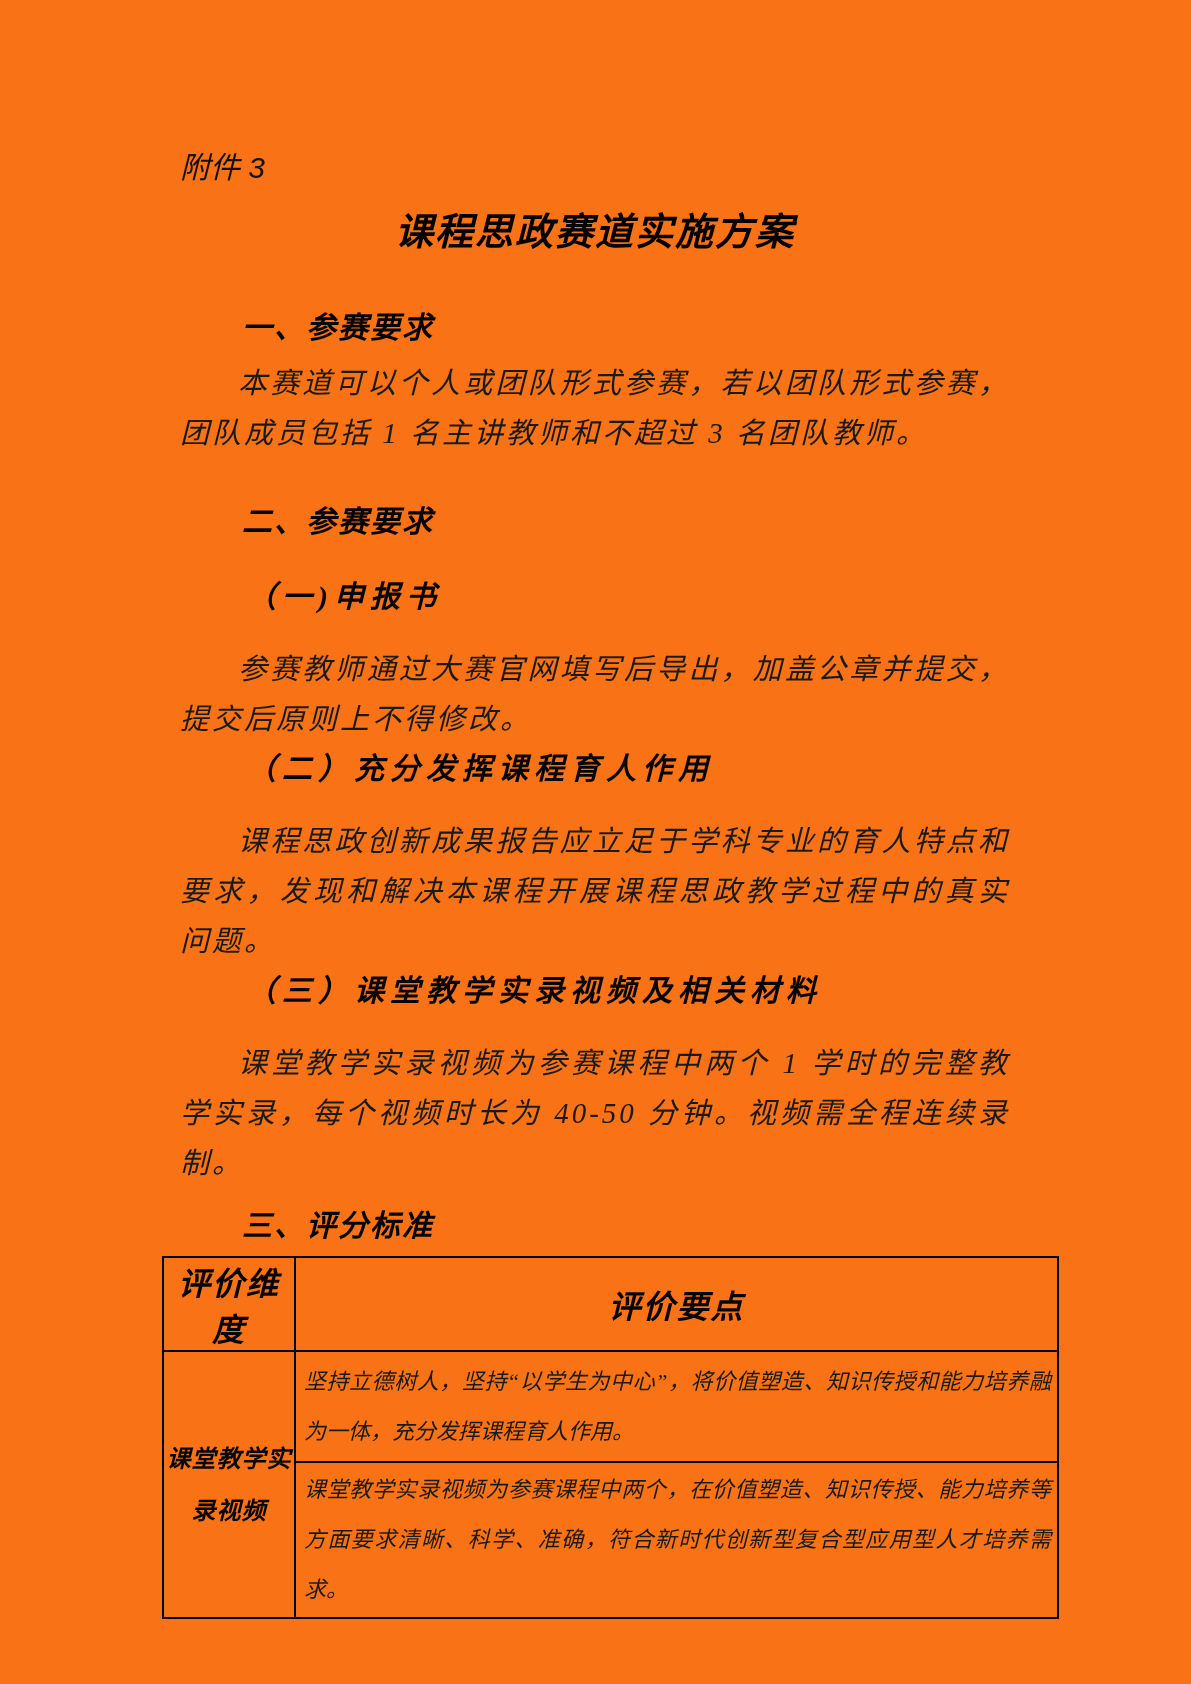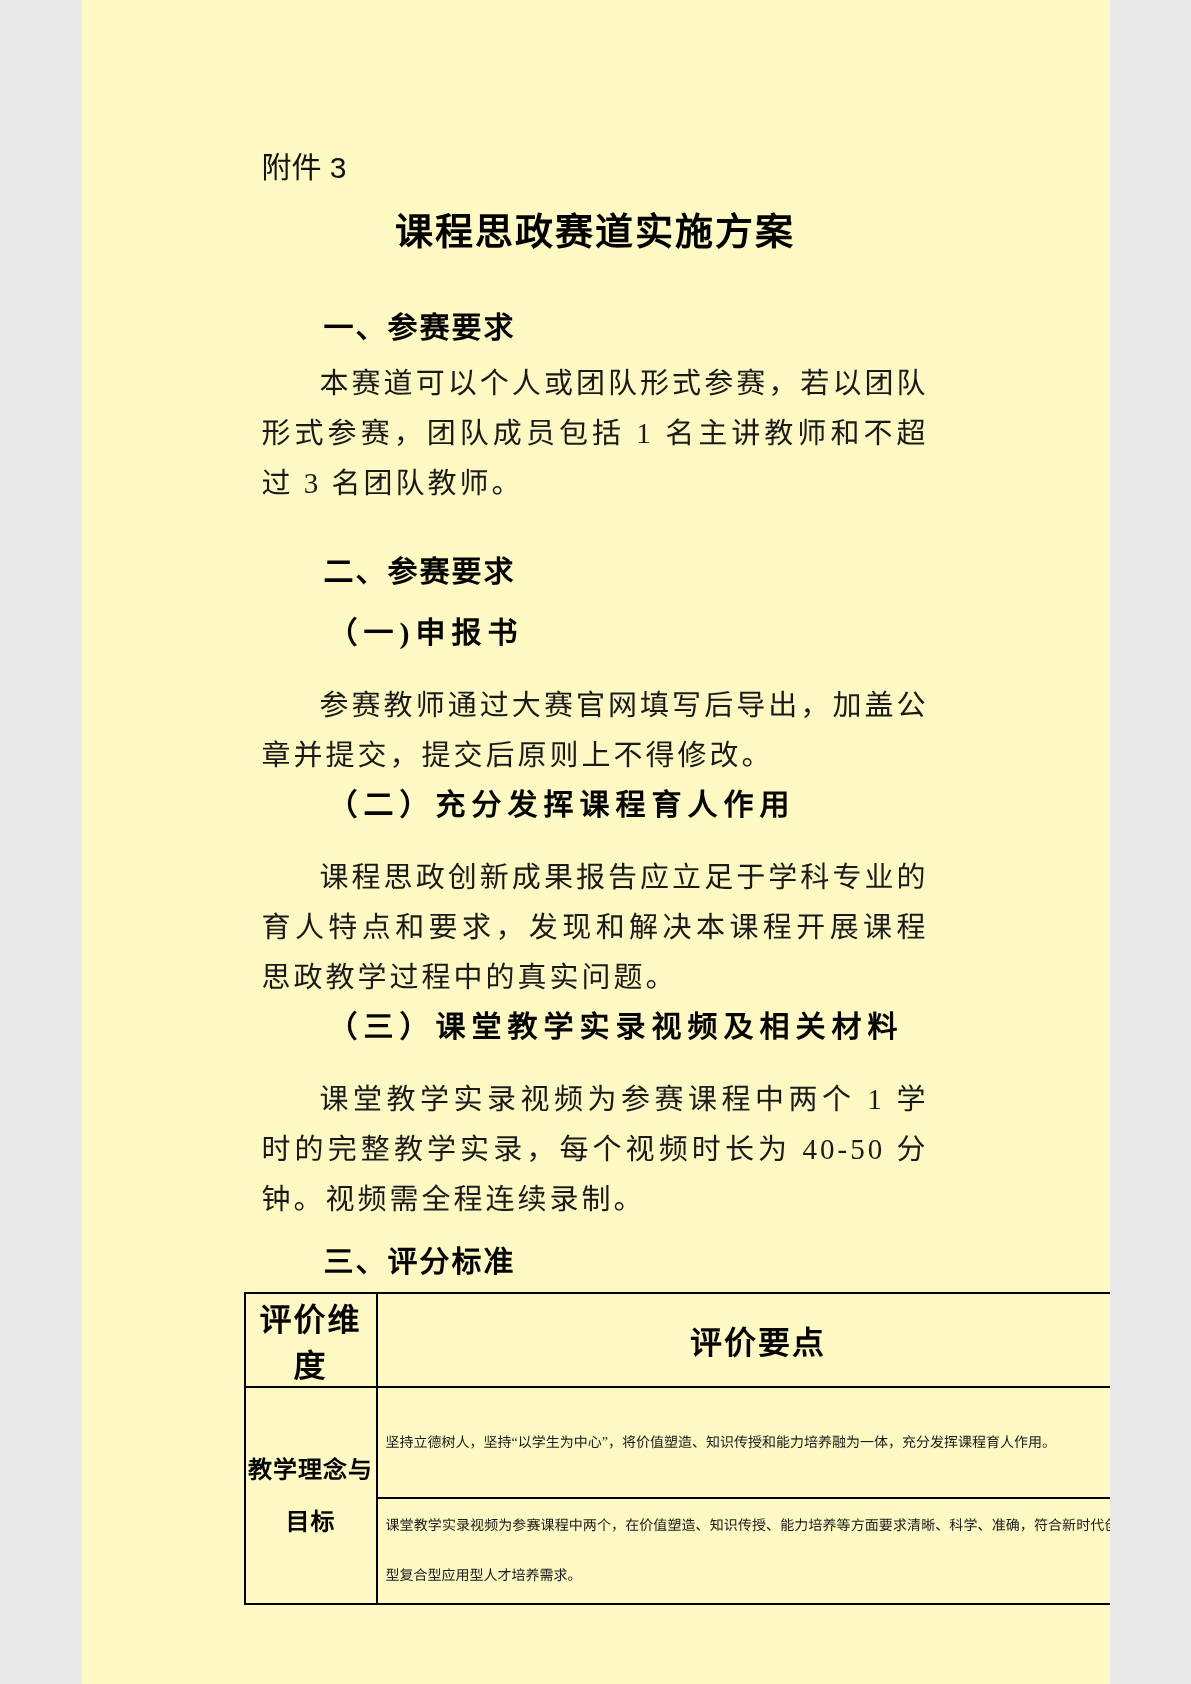--- a/index.html
+++ b/index.html
@@ -1,25 +1,26 @@
 <!DOCTYPE html>
 <html lang="zh-CN"><head>
 <meta charset="utf-8">
 <style>
   * { margin: 0; padding: 0; box-sizing: border-box; }
   html, body { background: #e9e9e9; }
   .page {
     position: relative;
-    width: 1028px;
+    width: 1191px;
     height: 1684px;
     margin: 0 auto;
-    background: #fef9c3;
+    background: #f97316;
     color: #1a1a1a;
     font-family: "Liberation Serif", "DejaVu Serif", serif;
     overflow: hidden;
+    font-style: italic;
   }
   .content { padding: 150px 181px 0 180px; }
 
   .attachment {
     font-family: "Liberation Sans", "DejaVu Sans", sans-serif;
     font-size: 30px;
     line-height: 36px;
     color: #111;
   }
   .doc-title {
@@ -53,21 +54,21 @@
     line-height: 50px;
     letter-spacing: 3px;
     text-align: justify;
     text-justify: inter-character;
     text-indent: 2em;
     color: #1a1a1a;
   }
   .mt-h1-first { margin-top: 56px; }
   .mt-para     { margin-top: 12px; }
   .mt-h1       { margin-top: 46px; }
-  .mt-sub1     { margin-top: 24px; }
+  .mt-sub1     { margin-top: 38px; }
   .mt-para2    { margin-top: 28px; }
   .mt-sub-tight{ margin-top: 6px; }
   .mt-h1-late  { margin-top: 20px; }
   .mt-sub4     { margin-top: 32px; }
 
   table.score-table {
     margin: 12px 0 0 -18px;
     width: 897px;
     border-collapse: collapse;
     table-layout: fixed;
@@ -87,21 +88,21 @@
   }
   .score-table td.dim-cell {
     text-align: center;
     font-weight: bold;
     font-size: 24px;
     line-height: 52px;
     letter-spacing: 1px;
     color: #050505;
   }
   .score-table td.point-cell {
-    font-size: 14px;
+    font-size: 22px;
     line-height: 50px;
     text-align: justify;
     text-justify: inter-character;
     padding: 2px 6px 2px 8px;
     color: #1a1a1a;
   }
   .score-table tr.row-1 td.point-cell { height: 111px; }
   .score-table tr.row-2 td.point-cell { height: 103px; }
 </style>
 </head>
@@ -139,21 +140,21 @@
       <colgroup>
         <col class="col-dim">
         <col>
       </colgroup>
       <tbody>
           <tr>
         <th>评价维度</th>
         <th>评价要点</th>
       </tr>
       <tr class="row-1">
-        <td class="dim-cell" rowspan="2">教学理念与目标</td>
+        <td class="dim-cell" rowspan="2">课堂教学实录视频</td>
         <td class="point-cell">坚持立德树人，坚持“以学生为中心”，将价值塑造、知识传授和能力培养融为一体，充分发挥课程育人作用。</td>
       </tr>
       <tr class="row-2">
         <td class="point-cell">课堂教学实录视频为参赛课程中两个，在价值塑造、知识传授、能力培养等方面要求清晰、科学、准确，符合新时代创新型复合型应用型人才培养需求。</td>
       </tr>
     </tbody>
       </table>
   </div>
 
 </div>

